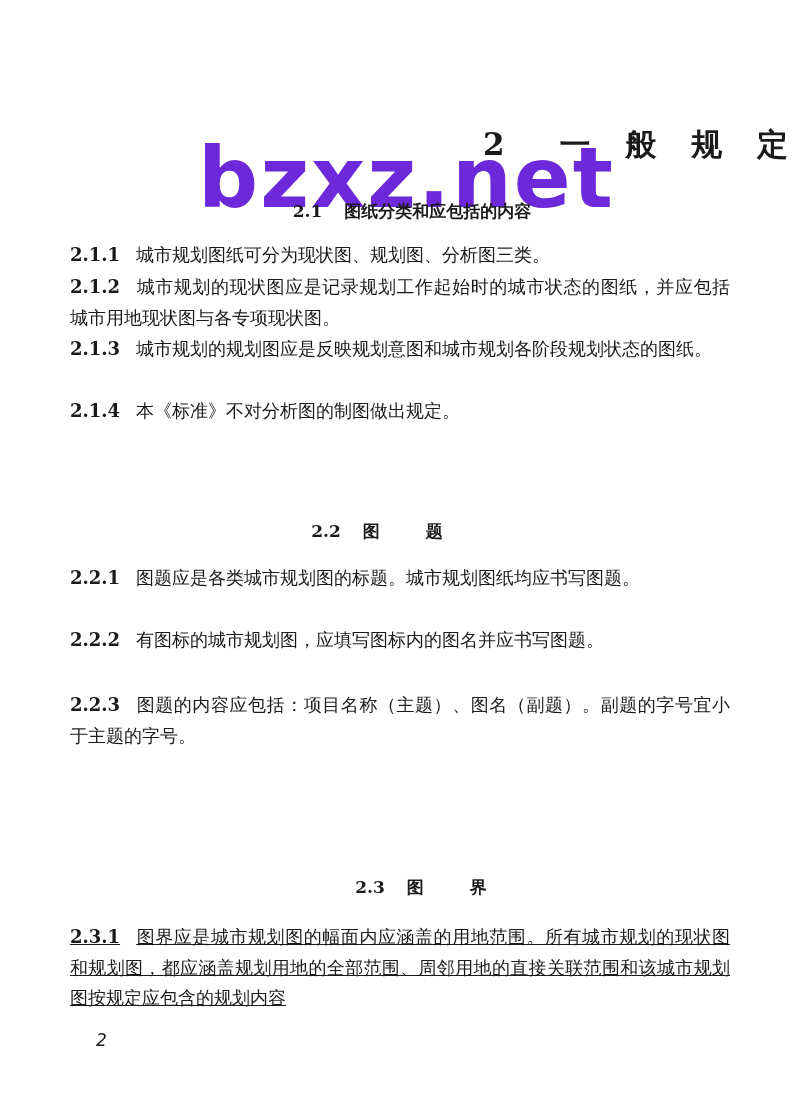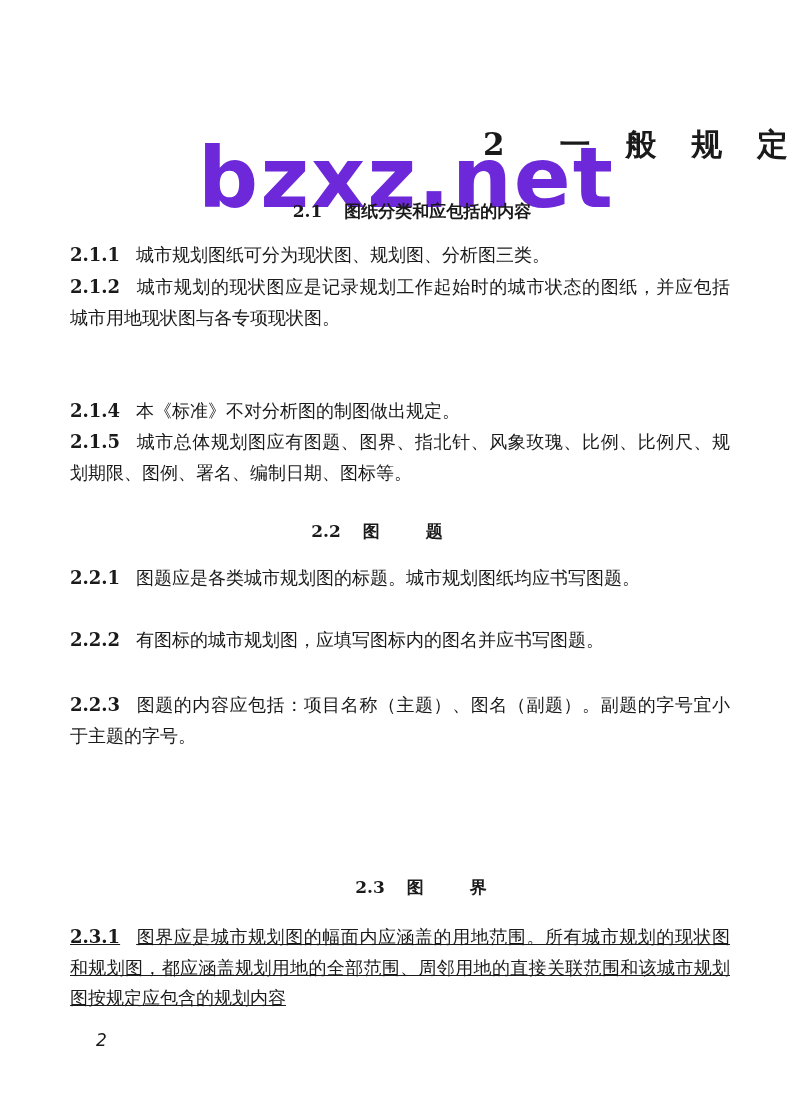--- a/index.html
+++ b/index.html
@@ -96,28 +96,28 @@
   </div>
 
   <div class="para" style="top:240px;">
     <span class="clause">2.1.1</span><span>城市规划图纸可分为现状图、规划图、分析图三类。</span>
   </div>
 
   <div class="para" style="top:272px;">
     <span class="clause">2.1.2</span><span>城市规划的现状图应是记录规划工作起始时的城市状态的图纸，并应包括城市用地现状图与各专项现状图。</span>
   </div>
 
+  <div class="para" style="top:334px;">
+    <span class="clause">2.1.3</span><span>城市规划的规划图应是反映规划意图和城市规划各阶段规划状态的图纸。</span>
+  </div>
 
   <div class="para" style="top:396px;">
     <span class="clause">2.1.4</span><span>本《标准》不对分析图的制图做出规定。</span>
   </div>
 
-  <div class="para" style="top:427px;">
-    <span class="clause">2.1.5</span><span>城市总体规划图应有图题、图界、指北针、风象玫瑰、比例、比例尺、规划期限、图例、署名、编制日期、图标等。</span>
-  </div>
 
   <div class="section-title spaced" style="top:520px;">
     <span class="num">2.2</span><span class="txt">图题</span>
   </div>
 
   <div class="para" style="top:563px;">
     <span class="clause">2.2.1</span><span>图题应是各类城市规划图的标题。城市规划图纸均应书写图题。</span>
   </div>
 
   <div class="para" style="top:625px;">

